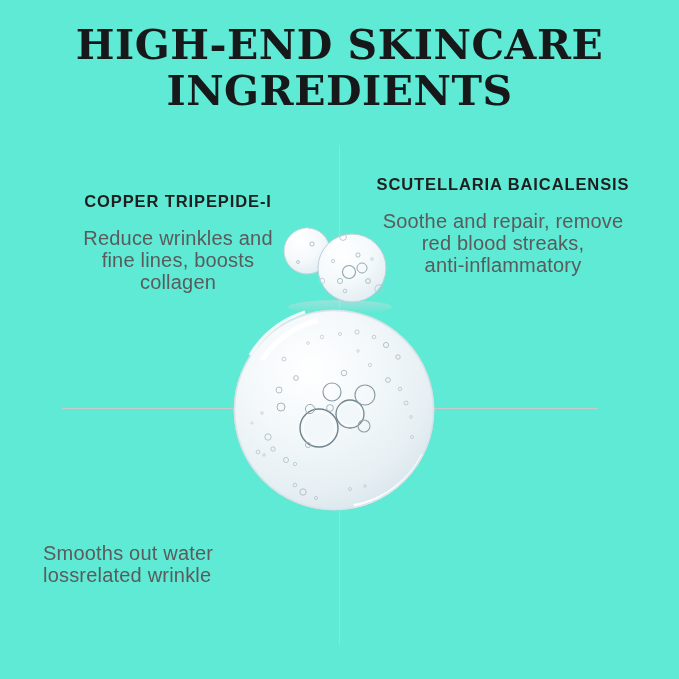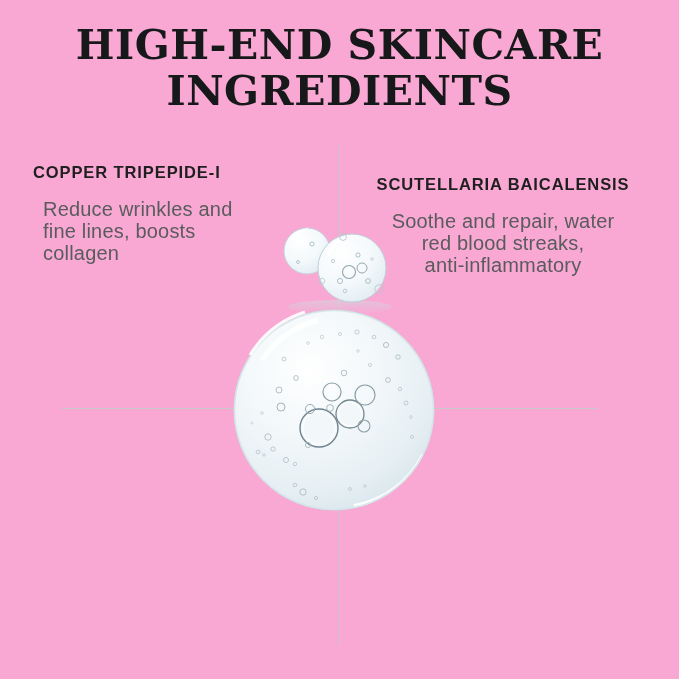--- a/index.html
+++ b/index.html
@@ -8,21 +8,21 @@
     background: #ffffff;
   }
   body {
     font-family: "Liberation Sans", sans-serif;
     -webkit-font-smoothing: antialiased;
   }
   .page {
     position: relative;
     width: 679px;
     height: 679px;
-    background: #f9a8d4;
+    background: #5eead4;
     overflow: hidden;
   }
 
   
   .title {
     position: absolute;
     left: 0;
     top: 22px;
     width: 679px;
     text-align: center;
@@ -54,21 +54,21 @@
   }
 
   
   .quad {
     position: absolute;
     width: 290px;
   }
   .quad.left  { left: 33px;  text-align: left; }
   .quad.right { left: 356px; width: 294px; text-align: center; }
 
-  .quad.tl { top: 162px; }
+  .quad.tl { top: 191px; text-align: center; }
   .quad.tr { top: 174px; }
   .quad.bl { top: 532px; }
   .quad.br { top: 532px; }
 
   .q-head {
     font-family: "Liberation Sans", sans-serif;
     font-weight: bold;
     font-size: 16.5px;
     line-height: 21px;
     letter-spacing: 0.9px;
@@ -222,24 +222,26 @@
 
   <div class="quad left tl">
     <div class="q-head">COPPER TRIPEPIDE-I</div>
     <div class="q-body">Reduce wrinkles and
 fine lines, boosts
 collagen</div>
   </div>
 
   <div class="quad right tr">
     <div class="q-head">SCUTELLARIA BAICALENSIS</div>
-    <div class="q-body">Soothe and repair, water
+    <div class="q-body">Soothe and repair, remove
 red blood streaks,
 anti-inflammatory</div>
   </div>
 
   <div class="quad left bl">
+    <div class="q-body">Smooths out water
+lossrelated wrinkle</div>
   </div>
 
   <div class="quad right br">
   </div>
 
 </div>
 
 </body></html>

